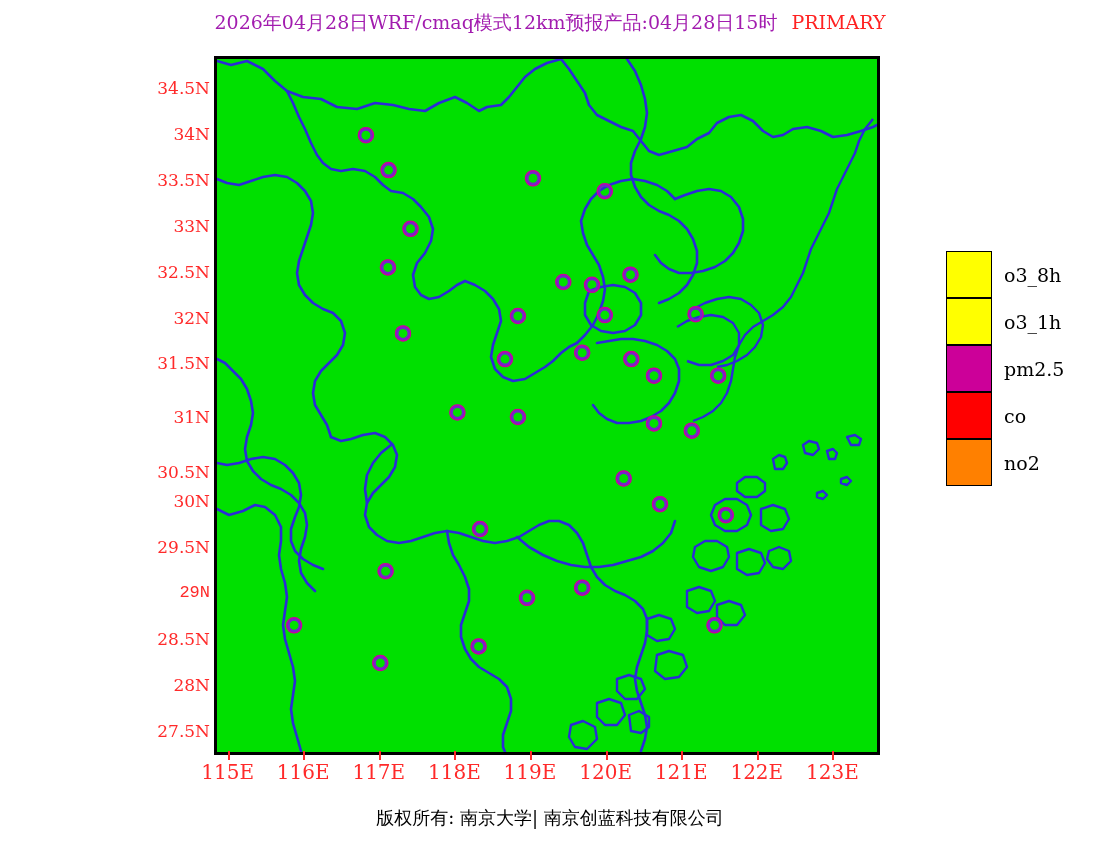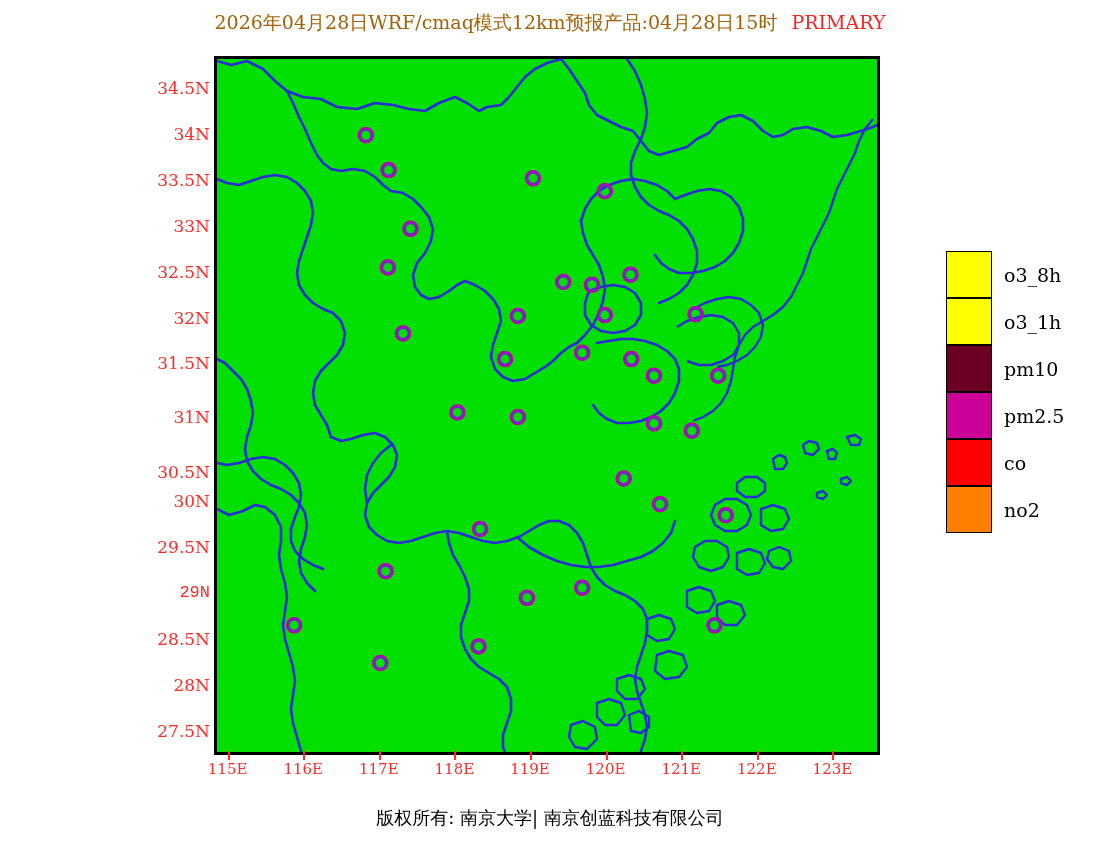--- a/index.html
+++ b/index.html
@@ -4,39 +4,39 @@
 <style>
   html,body{margin:0;padding:0;background:#ffffff;}
   body{width:1100px;height:850px;position:relative;overflow:hidden;
        font-family:"DejaVu Serif",serif;}
 
   
   #title-bar{position:absolute;left:0;top:10px;width:1100px;height:30px;
              text-align:center;white-space:nowrap;}
   #title-bar span{font-family:"DejaVu Serif",serif;font-size:19px;
                   letter-spacing:0px;vertical-align:baseline;}
-  .t-main{color:#a16207;}
+  .t-main{color:#a21caf;}
   .t-primary{color:#ff2222;padding-left:14px;letter-spacing:1px;}
 
   
   #plot-frame{position:absolute;left:214px;top:56px;width:666px;height:699px;
               border:3px solid #000000;box-sizing:border-box;background:#00e000;
               overflow:hidden;}
   #map-svg{position:absolute;left:0;top:0;width:660px;height:693px;display:block;}
 
   
   .ylab{position:absolute;right:0;width:74px;text-align:right;
         color:#ff2a2a;font-family:"DejaVu Serif",serif;font-size:17px;
         transform:translateY(-10px);white-space:nowrap;}
   #y-axis{position:absolute;left:130px;top:56px;width:80px;height:699px;}
   .ytick{position:absolute;left:206px;width:9px;height:2px;background:#ff2a2a;}
 
   #x-axis{position:absolute;left:214px;top:760px;width:666px;height:30px;}
   .xlab{position:absolute;top:0;width:70px;margin-left:-35px;text-align:center;
-        color:#ff2a2a;font-family:"DejaVu Serif",serif;font-size:15px;white-space:nowrap;}
+        color:#ff2a2a;font-family:"DejaVu Serif",serif;font-size:20px;white-space:nowrap;}
   .xtick{position:absolute;top:-9px;width:2px;height:9px;background:#ff2a2a;}
 
   
   #legend{position:absolute;left:946px;top:251px;}
   .legend-row{display:flex;align-items:center;height:47px;}
   .legend-swatch{width:46px;height:47px;border:1px solid #000000;box-sizing:border-box;
                  flex:0 0 auto;}
   .legend-label{margin-left:12px;color:#000000;font-family:"DejaVu Serif",serif;
                 font-size:19px;white-space:nowrap;}
 
@@ -283,24 +283,20 @@
 <div id="legend">
     <div class="legend-row">
       <div class="legend-swatch" style="background: rgb(255, 255, 0);"></div>
       <div class="legend-label">o3_8h</div>
     </div>
     <div class="legend-row">
       <div class="legend-swatch" style="background: rgb(255, 255, 0);"></div>
       <div class="legend-label">o3_1h</div>
     </div>
     <div class="legend-row">
-      <div class="legend-swatch" style="background: rgb(107, 0, 36);"></div>
-      <div class="legend-label">pm10</div>
-    </div>
-    <div class="legend-row">
       <div class="legend-swatch" style="background: rgb(204, 0, 153);"></div>
       <div class="legend-label">pm2.5</div>
     </div>
     <div class="legend-row">
       <div class="legend-swatch" style="background: rgb(255, 0, 0);"></div>
       <div class="legend-label">co</div>
     </div>
     <div class="legend-row">
       <div class="legend-swatch" style="background: rgb(255, 128, 0);"></div>
       <div class="legend-label">no2</div>

